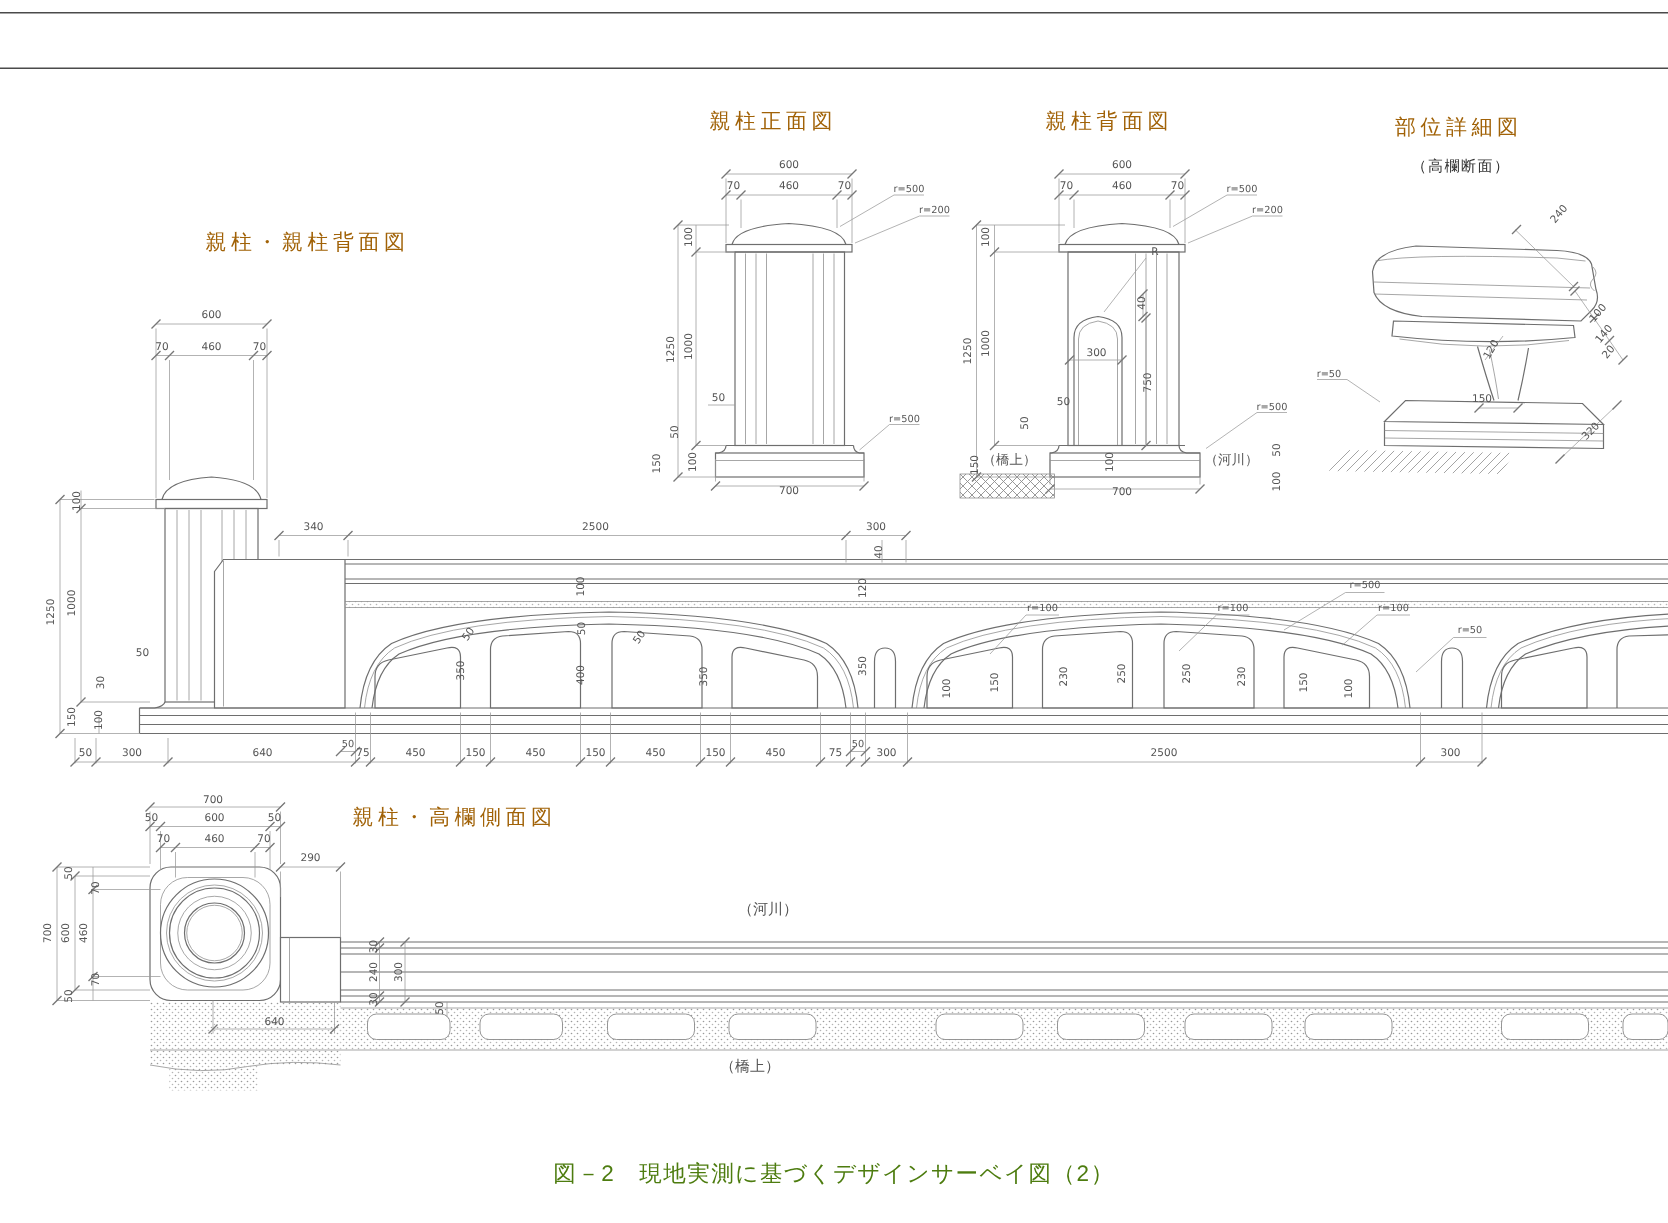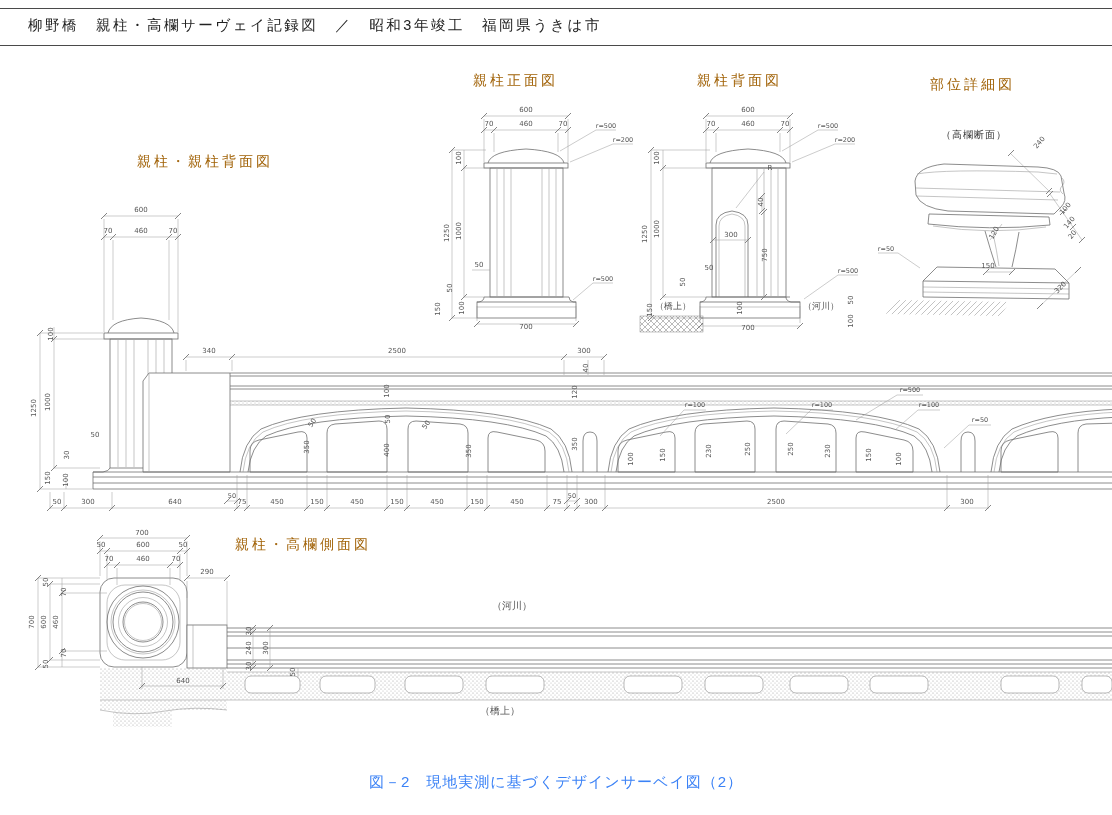--- a/index.html
+++ b/index.html
@@ -4,37 +4,36 @@
 <style>
   html,body{margin:0;padding:0;background:#fff;}
   .page{position:relative;width:1112px;height:815px;background:#fff;overflow:hidden;
         font-family:"Liberation Sans","DejaVu Sans",sans-serif;}
   .rule{position:absolute;left:0;width:1112px;height:0;border-top:1.5px solid #4a4a4a;}
   .rule.top{top:8px;}
   .rule.bottom{top:45px;}
   .sheet-title{position:absolute;left:28px;top:16px;font-size:14.5px;color:#222;
         letter-spacing:2.5px;white-space:nowrap;}
   .view-title{position:absolute;font-size:14px;color:#a16207;letter-spacing:3px;white-space:nowrap;}
-  .view-subtitle{position:absolute;font-size:10px;color:#333;letter-spacing:1px;white-space:nowrap;margin-top:24px;}
+  .view-subtitle{position:absolute;font-size:10px;color:#333;letter-spacing:1px;white-space:nowrap;}
   .caption{position:absolute;left:0;top:773px;width:1112px;text-align:center;
-        font-size:15px;color:#3b82f6;letter-spacing:1px;}
+        font-size:15px;color:#4d7c0f;letter-spacing:1px;}
   svg{position:absolute;left:0;top:0;}
   svg text{fill:#555;font-family:"DejaVu Sans","Liberation Sans",sans-serif;text-anchor:middle;}
   .g{stroke:#6e6e6e;stroke-width:.8;fill:none;}
   .g2{stroke:#8a8a8a;stroke-width:.5;fill:none;}
   .dim{stroke:#999;stroke-width:.5;fill:none;}
   .tick{stroke:#777;stroke-width:.9;fill:none;}
   .white{fill:#fff;}
 </style>
 </head>
 <body>
 
 <div class="page">
   <div class="rule top"></div>
-  <div class="sheet-title">柳野橋　親柱・高欄サーヴェイ記録図　／　昭和3年竣工　福岡県うきは市</div>
   <div class="rule bottom"></div>
 
   <svg width="1112" height="815" viewBox="0 0 1112 815">
     <defs>
       <pattern id="dots" width="4" height="4" patternUnits="userSpaceOnUse">
         <circle cx="1" cy="1" r="0.55" fill="#9a9a9a"></circle>
           <circle cx="3" cy="3" r="0.55" fill="#b5b5b5"></circle>
       </pattern>
       <pattern id="xhatch" width="6" height="6" patternUnits="userSpaceOnUse">
         <path d="M0,6 L6,0 M0,0 L6,6" stroke="#8d8d8d" stroke-width="0.6"></path>

